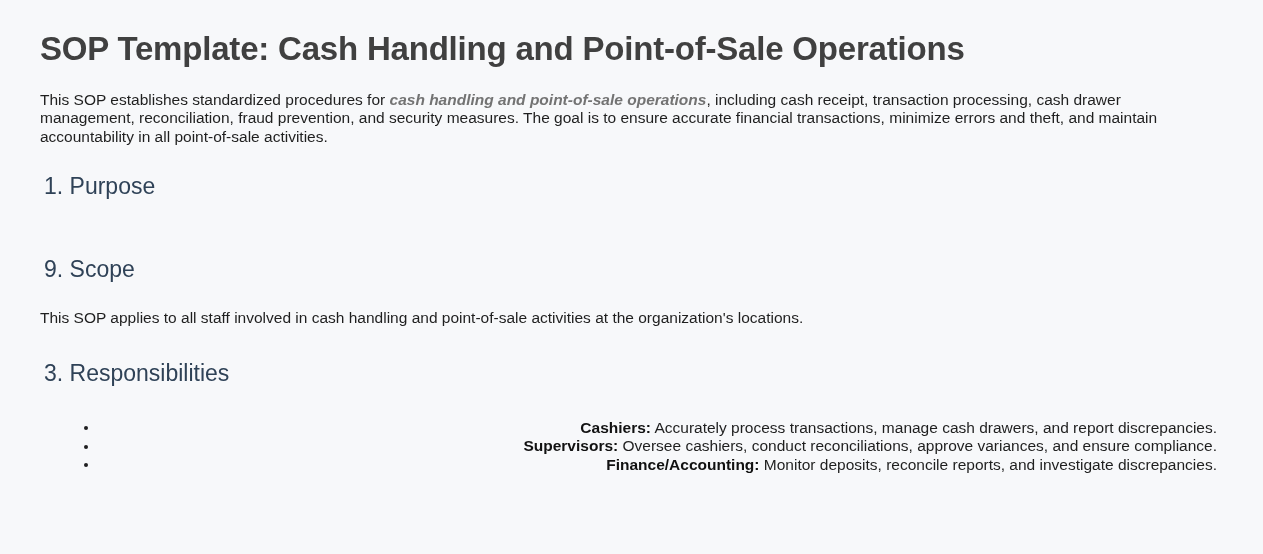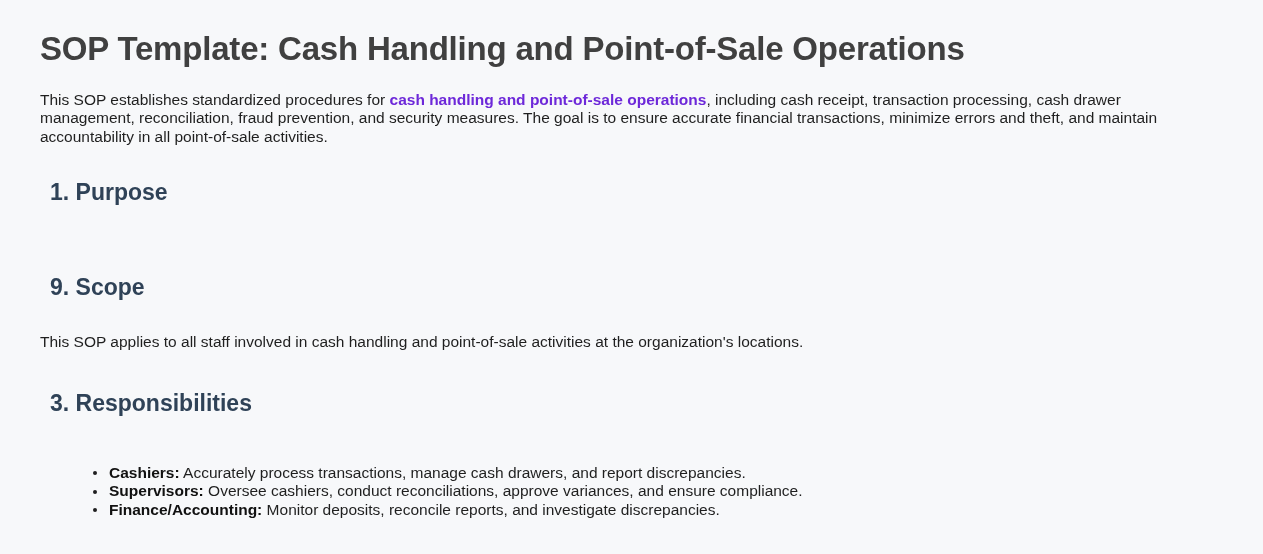--- a/index.html
+++ b/index.html
@@ -32,38 +32,40 @@
   }
   p.body-text {
     font-size: 15.5px;
     line-height: 18.3px;
     color: #1f1f1f;
     margin: 0;
     max-width: 1160px;
   }
   p.body-text b {
     font-weight: bold;
-    color: #6d28d9;
+    color: #737373;
+    font-style: italic;
   }
   h2.section-title {
     font-size: 23px;
-    font-weight: bold;
+    font-weight: normal;
     color: #2f4257;
-    margin: 10px;
+    margin: 4px;
     line-height: 1.2;
   }
   .gap-intro { height: 23px; }
   .gap-after-head { height: 21px; }
   .gap-after-para { height: 27px; }
   .gap-after-para-s { height: 29px; }
   .gap-before-sub { height: 22px; }
   ul.resp-list {
-    margin: 15px;
+    margin: 6px;
     padding: 0 0 0 38px;
     list-style: none;
+    text-align: right;
   }
   ul.resp-list li {
     font-size: 15.5px;
     line-height: 18.4px;
     color: #1f1f1f;
     position: relative;
     padding-left: 16px;
   }
   ul.resp-list li::before {
     content: "";

